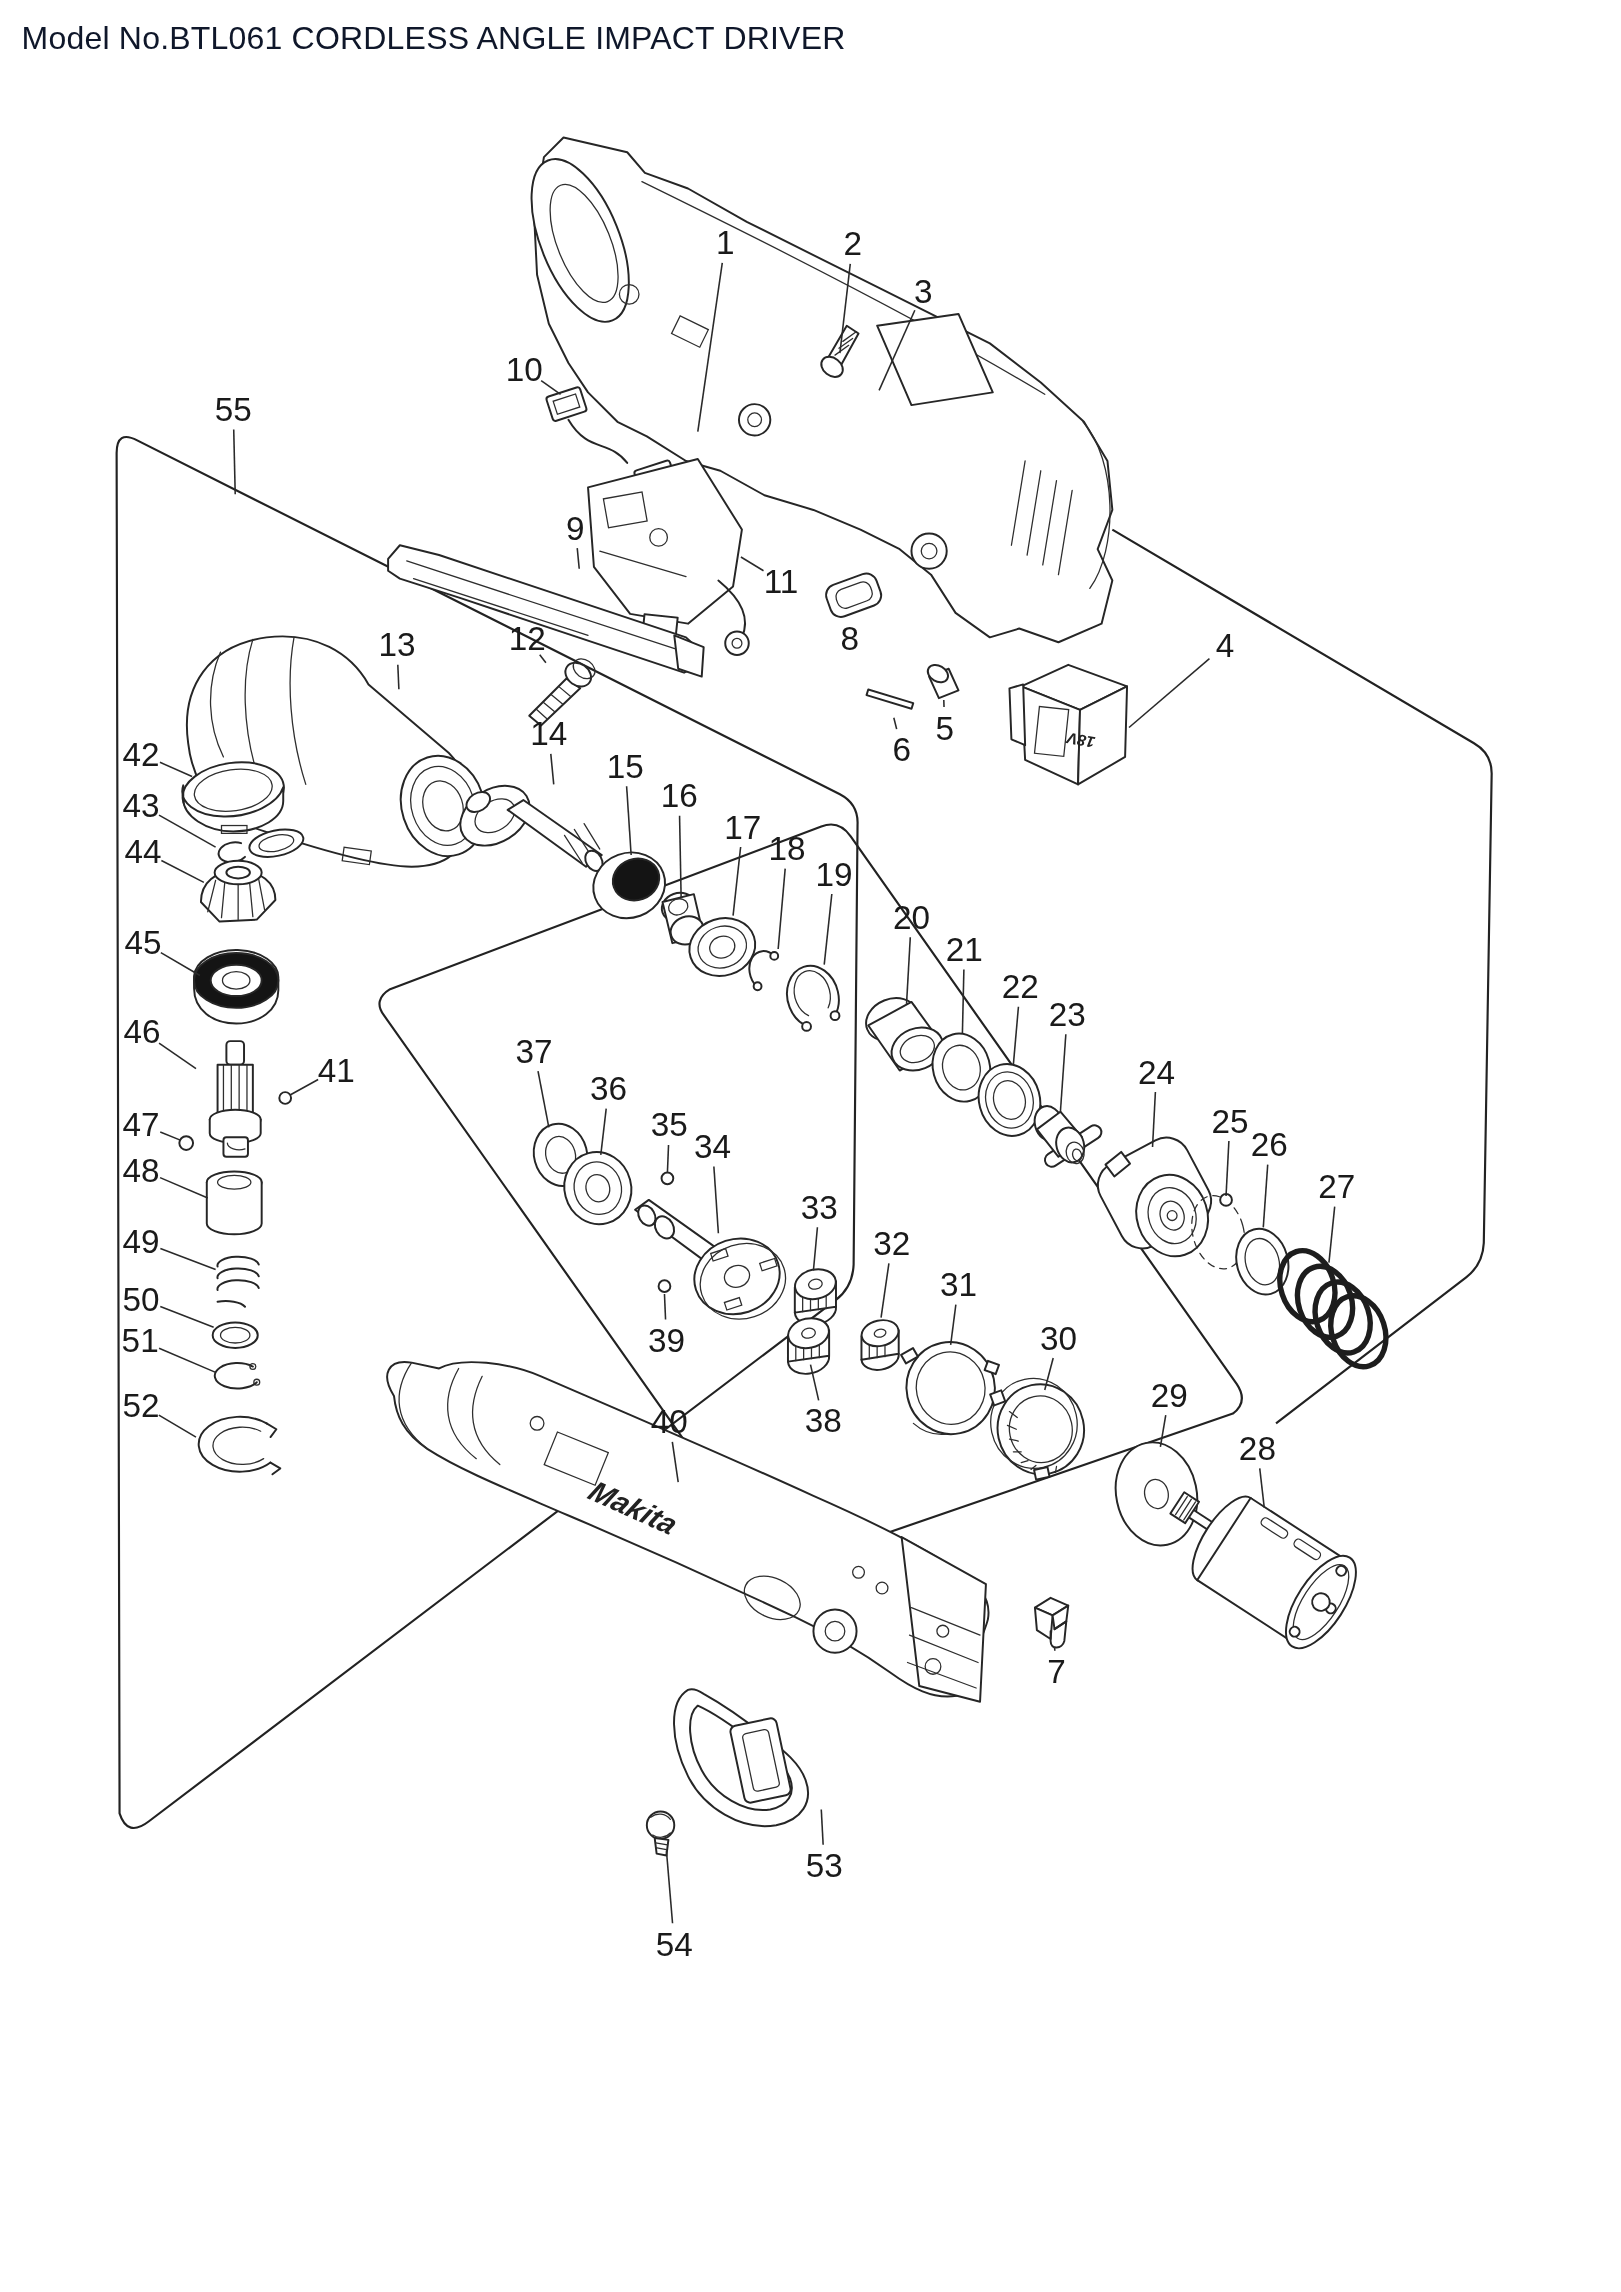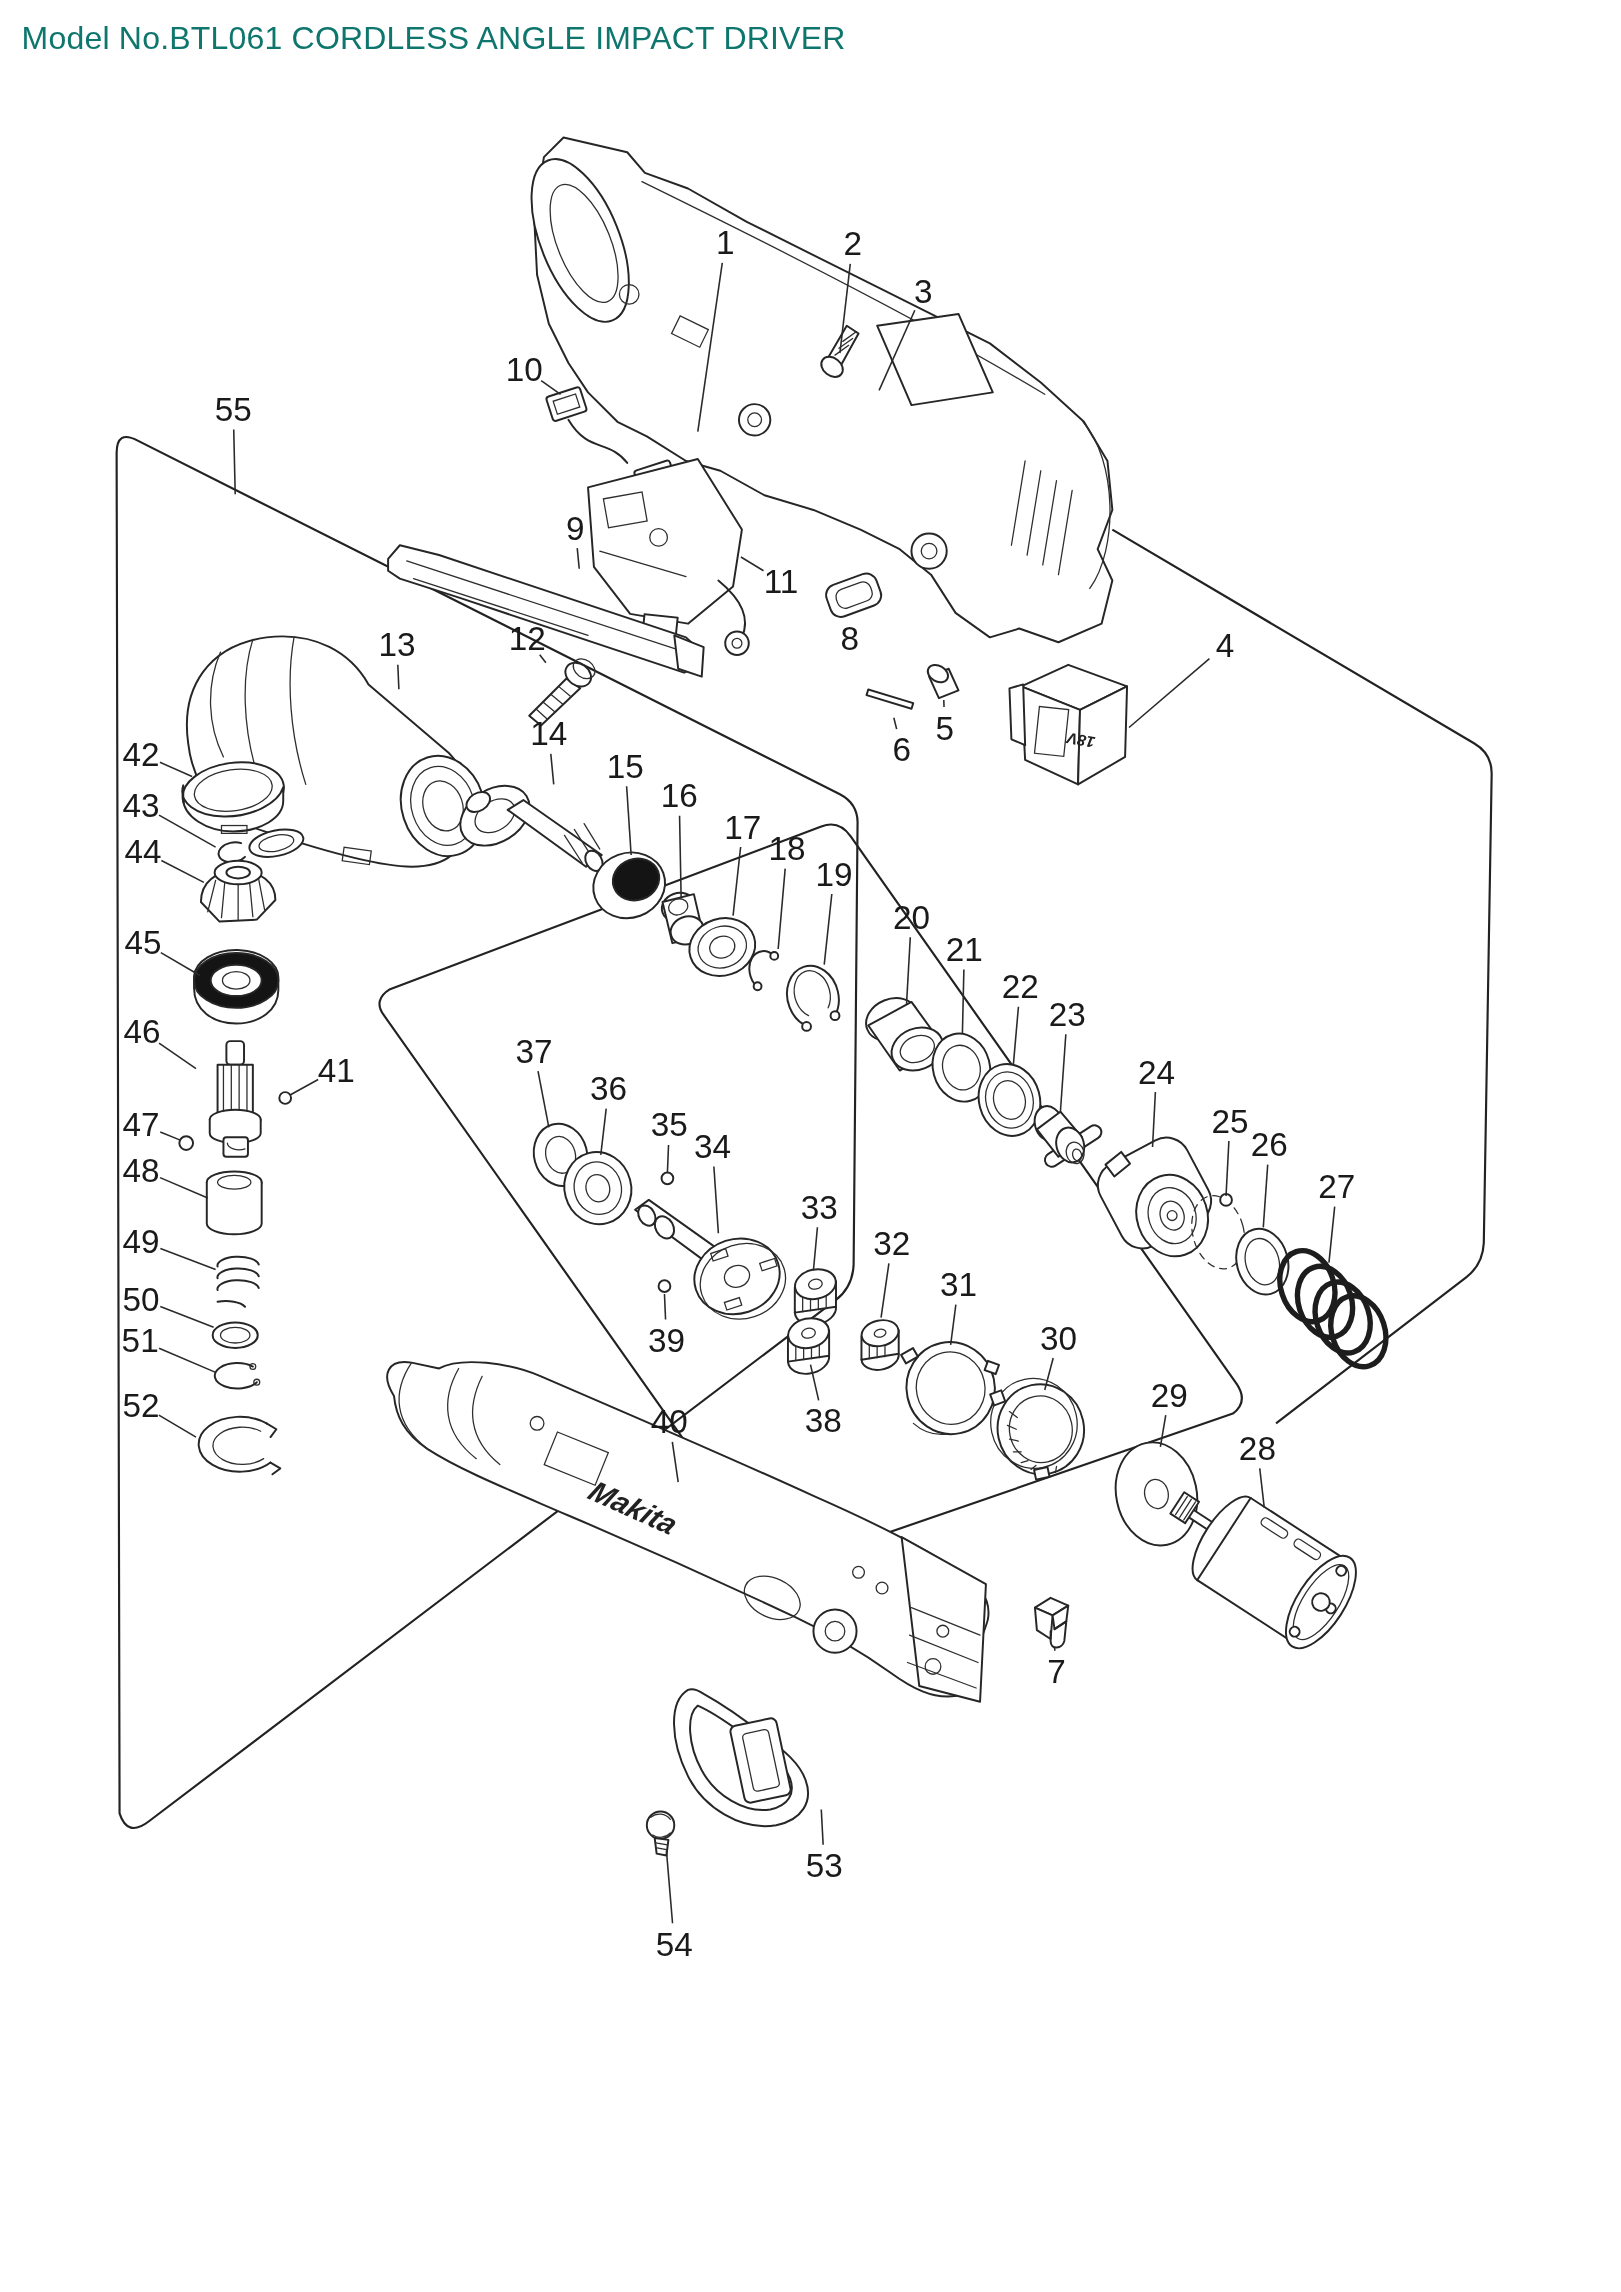--- a/index.html
+++ b/index.html
@@ -1,18 +1,18 @@
 <!DOCTYPE html>
 <html><head>
 <meta charset="utf-8">
 <style>
   html,body{margin:0;padding:0;background:#ffffff;}
   .page{position:relative;width:1621px;height:2293px;background:#fff;overflow:hidden;
         font-family:"Liberation Sans", sans-serif;}
-  .title{position:absolute;left:21.6px;top:19.6px;font-size:32px;font-weight:500;color:#0f766e;
+  .title{position:absolute;left:21.6px;top:19.6px;font-size:32px;font-weight:500;color:#0f172a;
          letter-spacing:0.2px;white-space:nowrap;}
   svg{position:absolute;left:0;top:0;}
   svg *{vector-effect:none;}
   .art{stroke:#262626;stroke-width:2;fill:none;stroke-linejoin:round;stroke-linecap:round;}
   .artw{stroke:#262626;stroke-width:2;fill:#ffffff;stroke-linejoin:round;stroke-linecap:round;}
   .thin{stroke:#2e2e2e;stroke-width:1.3;fill:none;stroke-linecap:round;}
   .bold{stroke:#1d1d1d;stroke-width:5.5;fill:none;stroke-linecap:round;}
   .dark{stroke:#262626;stroke-width:2;fill:#141414;}
   .box{stroke:#222;stroke-width:2.2;fill:none;stroke-linejoin:round;}
   .lbl{fill:#1a1a1a;font-family:"Liberation Sans",sans-serif;font-size:34px;}

